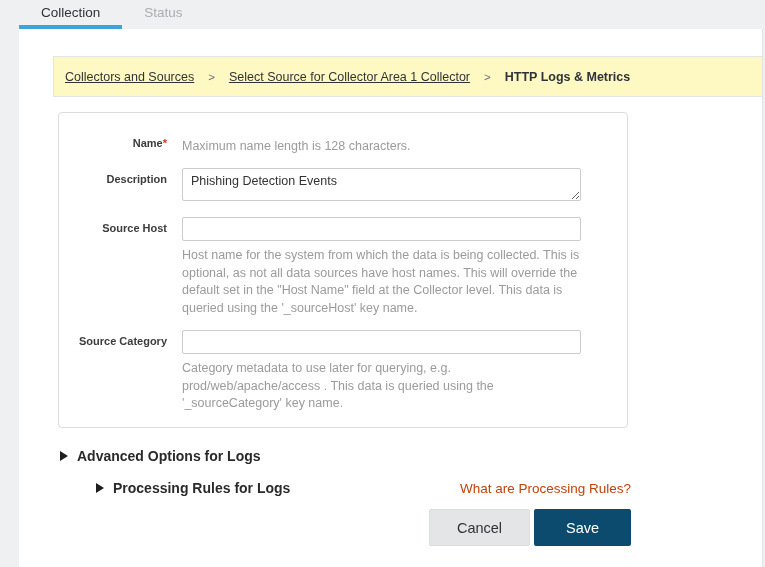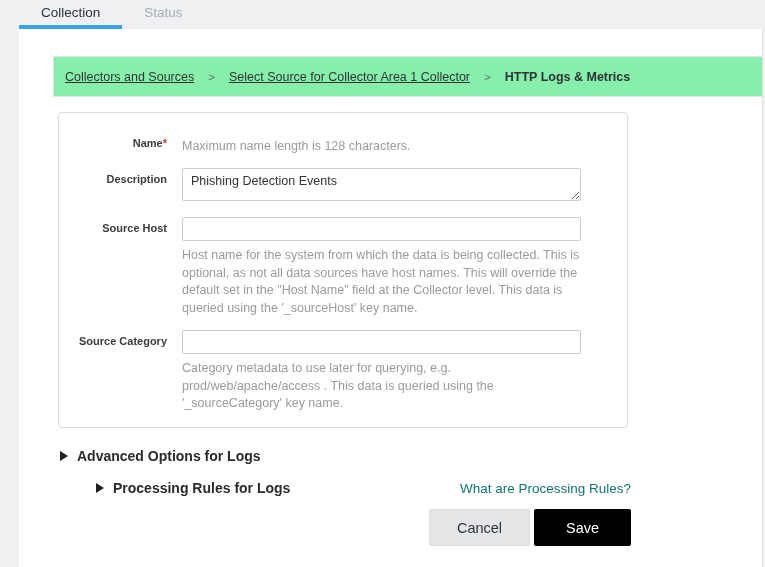--- a/index.html
+++ b/index.html
@@ -44,21 +44,21 @@
     position: relative;
   }
 
   
   .breadcrumb {
     margin-left: 34px;
     margin-right: 0;
     position: relative;
     top: 27px;
     height: 41px;
-    background: #86efac;
+    background: #fef9c3;
     border: 1px solid #e4e4e6;
     border-right: none;
     display: flex;
     align-items: center;
     padding-left: 11px;
     font-size: 12.5px;
     text-align: right;
   }
   .crumb-link {
     color: #333;
@@ -144,21 +144,21 @@
     color: #2a2a2a;
   }
   .section-row {
     display: flex;
     align-items: center;
     justify-content: space-between;
     margin-top: 16px;
   }
   .help-link {
     font-size: 13.5px;
-    color: #0f766e;
+    color: #c2410c;
     text-decoration: none;
     cursor: pointer;
   }
 
   
   .button-row {
     display: flex;
     justify-content: flex-end;
     gap: 4px;
     margin-top: 13px;
@@ -173,21 +173,21 @@
     cursor: pointer;
   }
   .btn-cancel {
     width: 101px;
     background: #e4e5e7;
     border: 1px solid #dcdde0;
     color: #2f3237;
   }
   .btn-save {
     width: 97px;
-    background: #000000;
+    background: #0c4a6e;
     color: #ffffff;
   }
 </style>
 </head>
 <body>
 
 <div class="tabbar">
   <div class="tab active">
     <span>Collection</span>
   </div>

